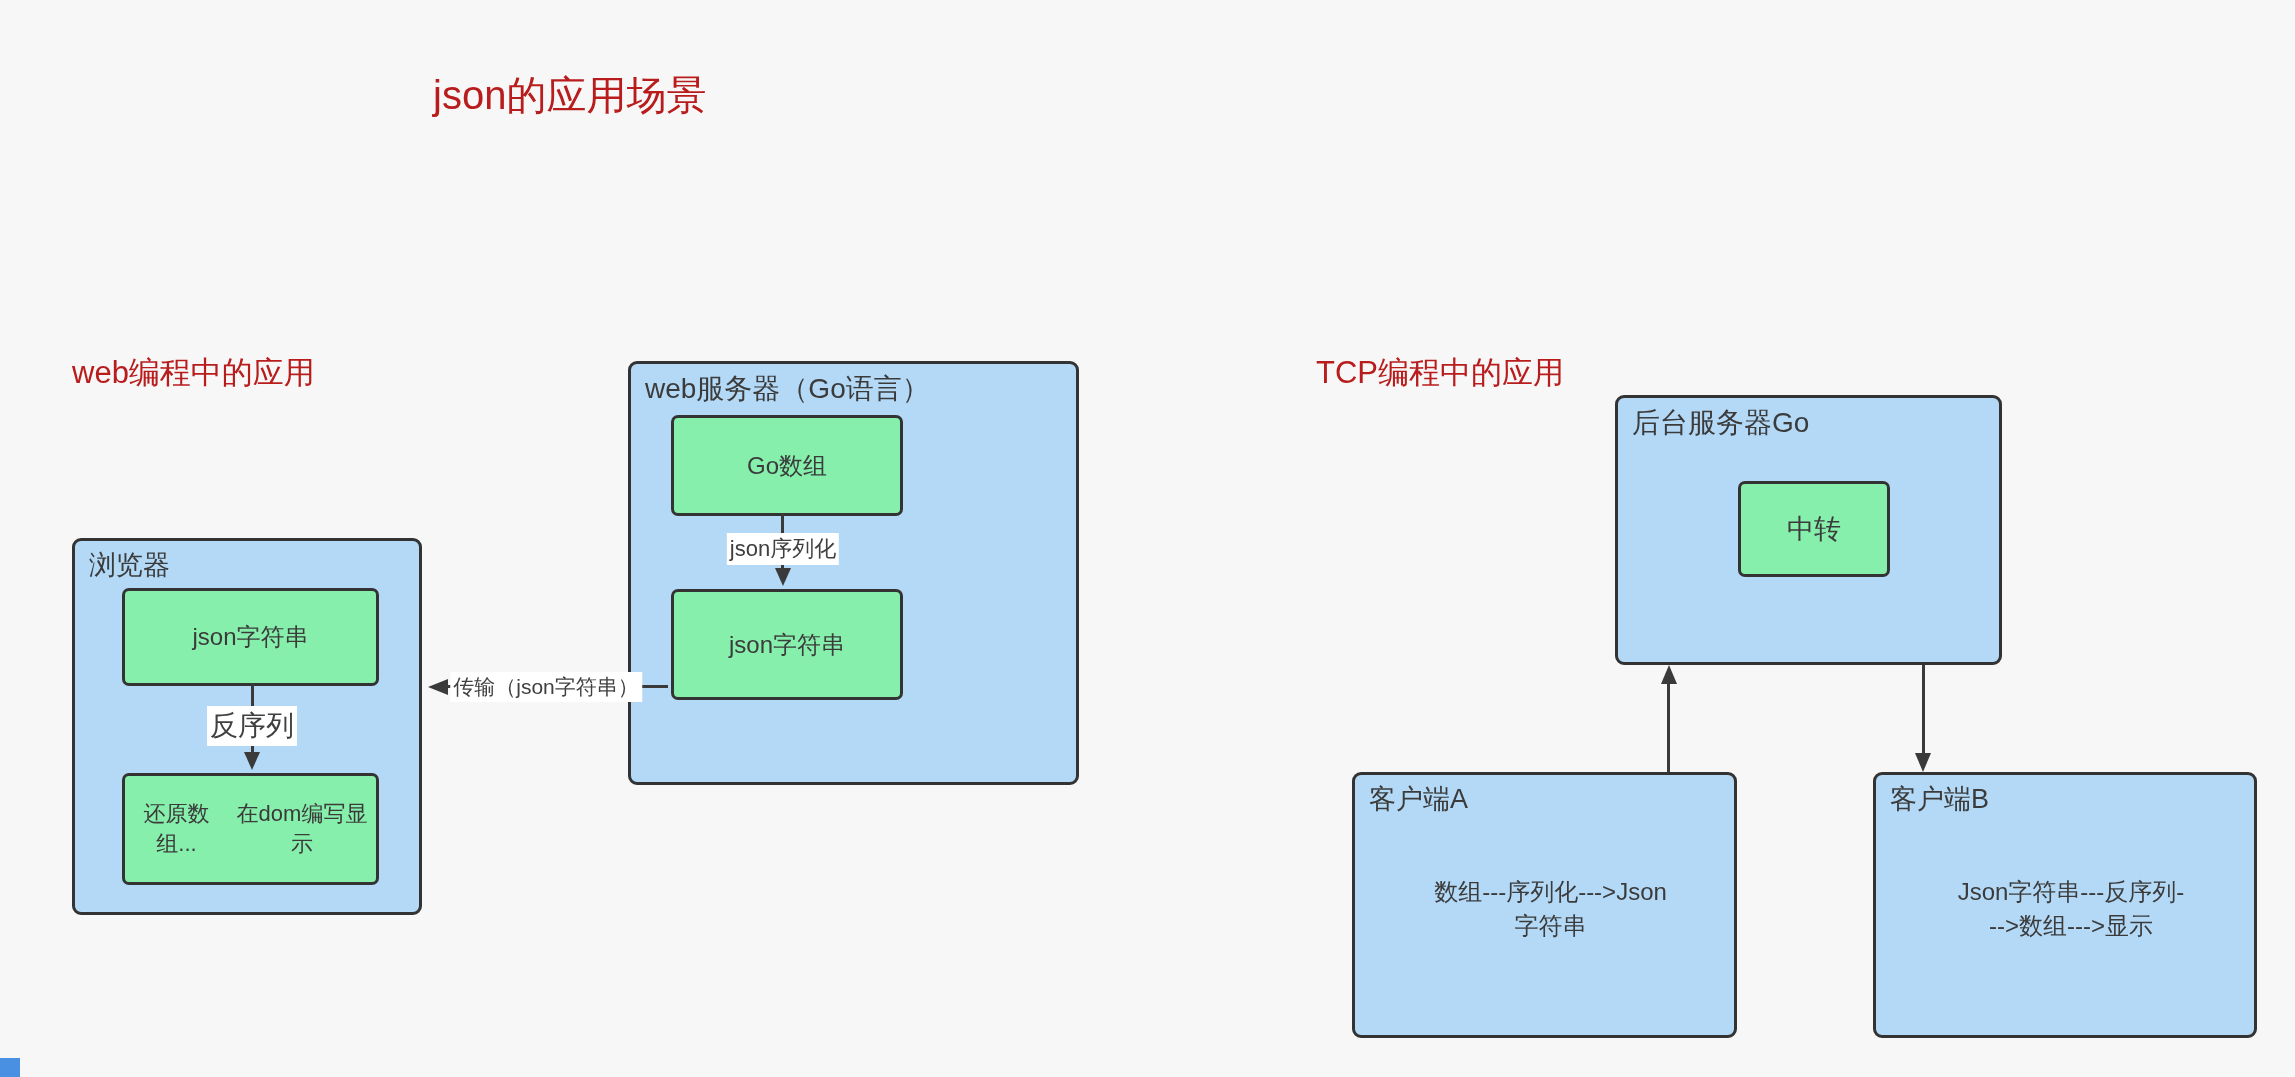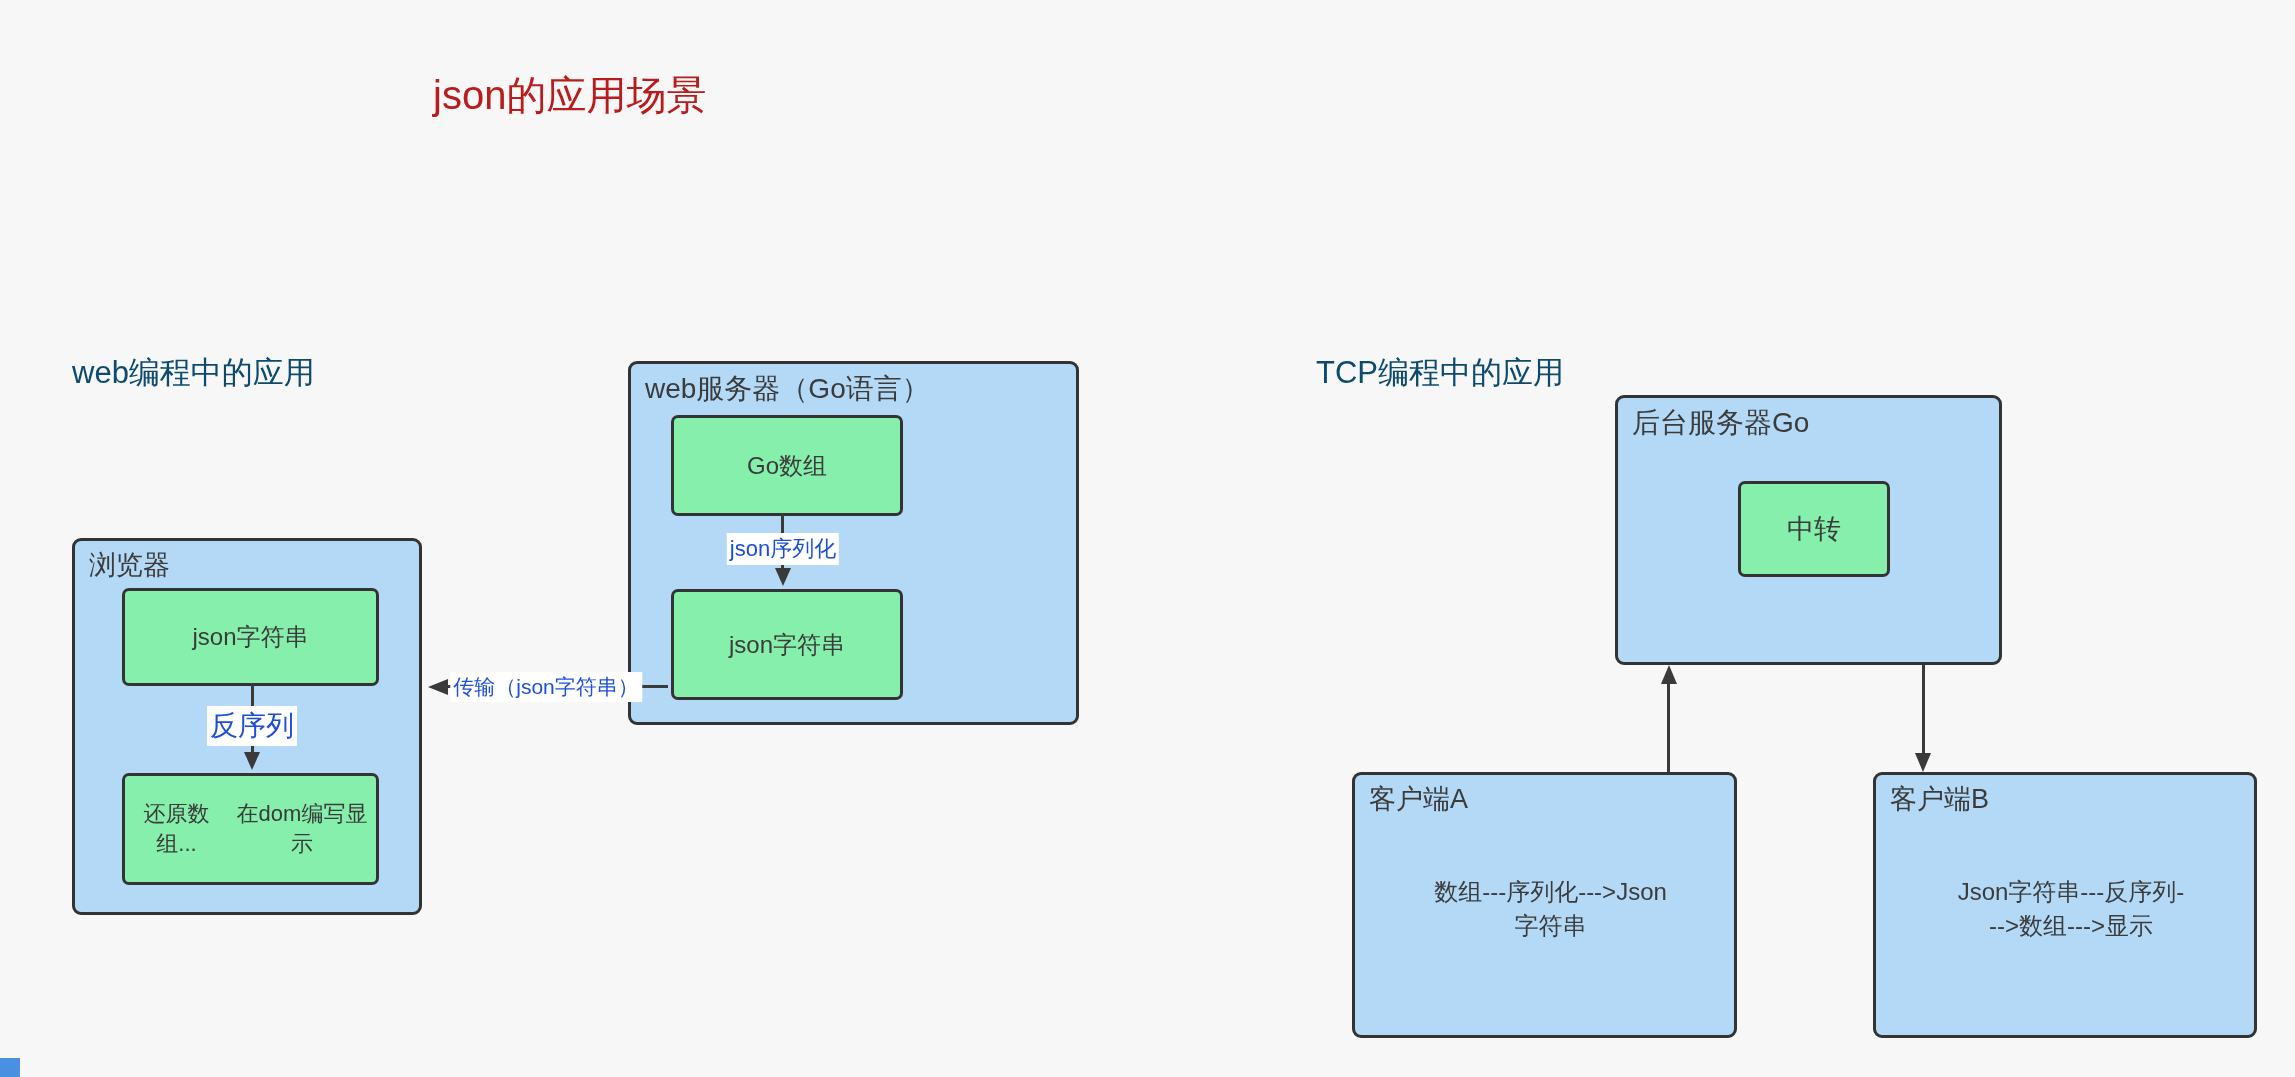--- a/index.html
+++ b/index.html
@@ -12,34 +12,34 @@
     width:2295px;height:1077px;
     background:#f7f7f7;
     overflow:hidden;
     color:#3b3b3b;
   }
   .main-title{
     position:absolute;left:433px;top:68px;
     font-size:40px;color:#b91c1c;white-space:nowrap;
   }
   .section-label{
-    position:absolute;font-size:31px;color:#0c4a6e;white-space:nowrap;
+    position:absolute;font-size:31px;color:#b91c1c;white-space:nowrap;
   }
   .section-label.web{left:72px;top:352px;}
   .section-label.tcp{left:1316px;top:352px;}
 
   .group-box{
     position:absolute;
     background:#b3d9f7;
     border:3px solid #333333;
     border-radius:9px;
     box-sizing:border-box;
   }
   .group-box.browser{left:72px;top:538px;width:350px;height:377px;}
-  .group-box.web-server{left:628px;top:361px;width:451px;height:364px;}
+  .group-box.web-server{left:628px;top:361px;width:451px;height:424px;}
   .group-box.tcp-server{left:1615px;top:395px;width:387px;height:270px;}
   .group-box.client-a{left:1352px;top:772px;width:385px;height:266px;}
   .group-box.client-b{left:1873px;top:772px;width:384px;height:266px;}
 
   .group-title{
     position:absolute;left:14px;top:6px;
     font-size:27px;color:#3b3b3b;white-space:nowrap;
   }
   .group-title.big{font-size:28px;}
 
@@ -76,21 +76,21 @@
   .head-down-serialize{left:775px;top:568px;border-left:8px solid transparent;border-right:8px solid transparent;border-top:18px solid #3a3a3a;}
   .head-left-transfer{left:428px;top:679px;border-top:8px solid transparent;border-bottom:8px solid transparent;border-right:20px solid #3a3a3a;}
   .head-up{left:1661px;top:665px;border-left:8px solid transparent;border-right:8px solid transparent;border-bottom:19px solid #3a3a3a;}
   .head-down-b{left:1915px;top:753px;border-left:8px solid transparent;border-right:8px solid transparent;border-top:19px solid #3a3a3a;}
 
   .edge-label{
     position:absolute;
     transform:translate(-50%,-50%);
     background:#ffffff;
     padding:1px 3px;
-    font-size:21px;color:#1d4ed8;
+    font-size:21px;color:#404040;
     white-space:nowrap;
     z-index:6;
   }
   .label-deserialize{left:252px;top:726px;font-size:28px;}
   .label-serialize{left:783px;top:549px;font-size:22px;}
   .label-transfer{left:546px;top:687px;}
 
   .corner-square{
     position:absolute;left:0;top:1058px;width:20px;height:19px;
     background:#4a90e2;

